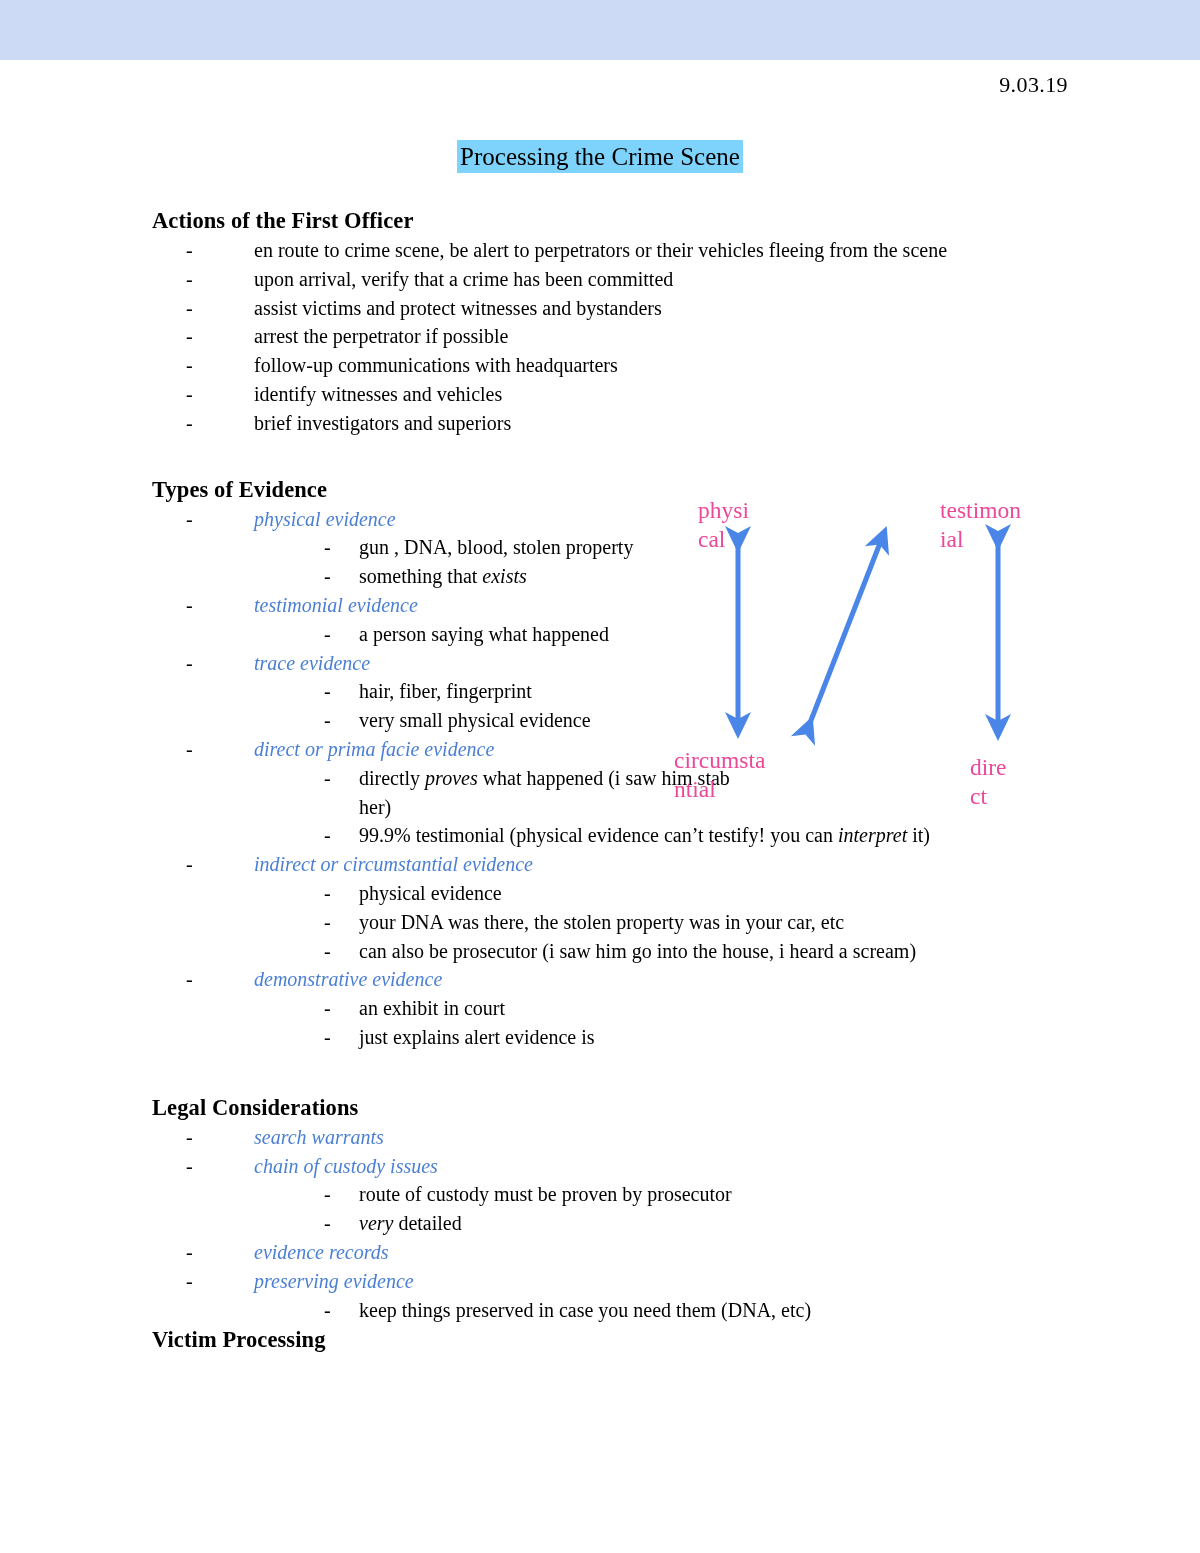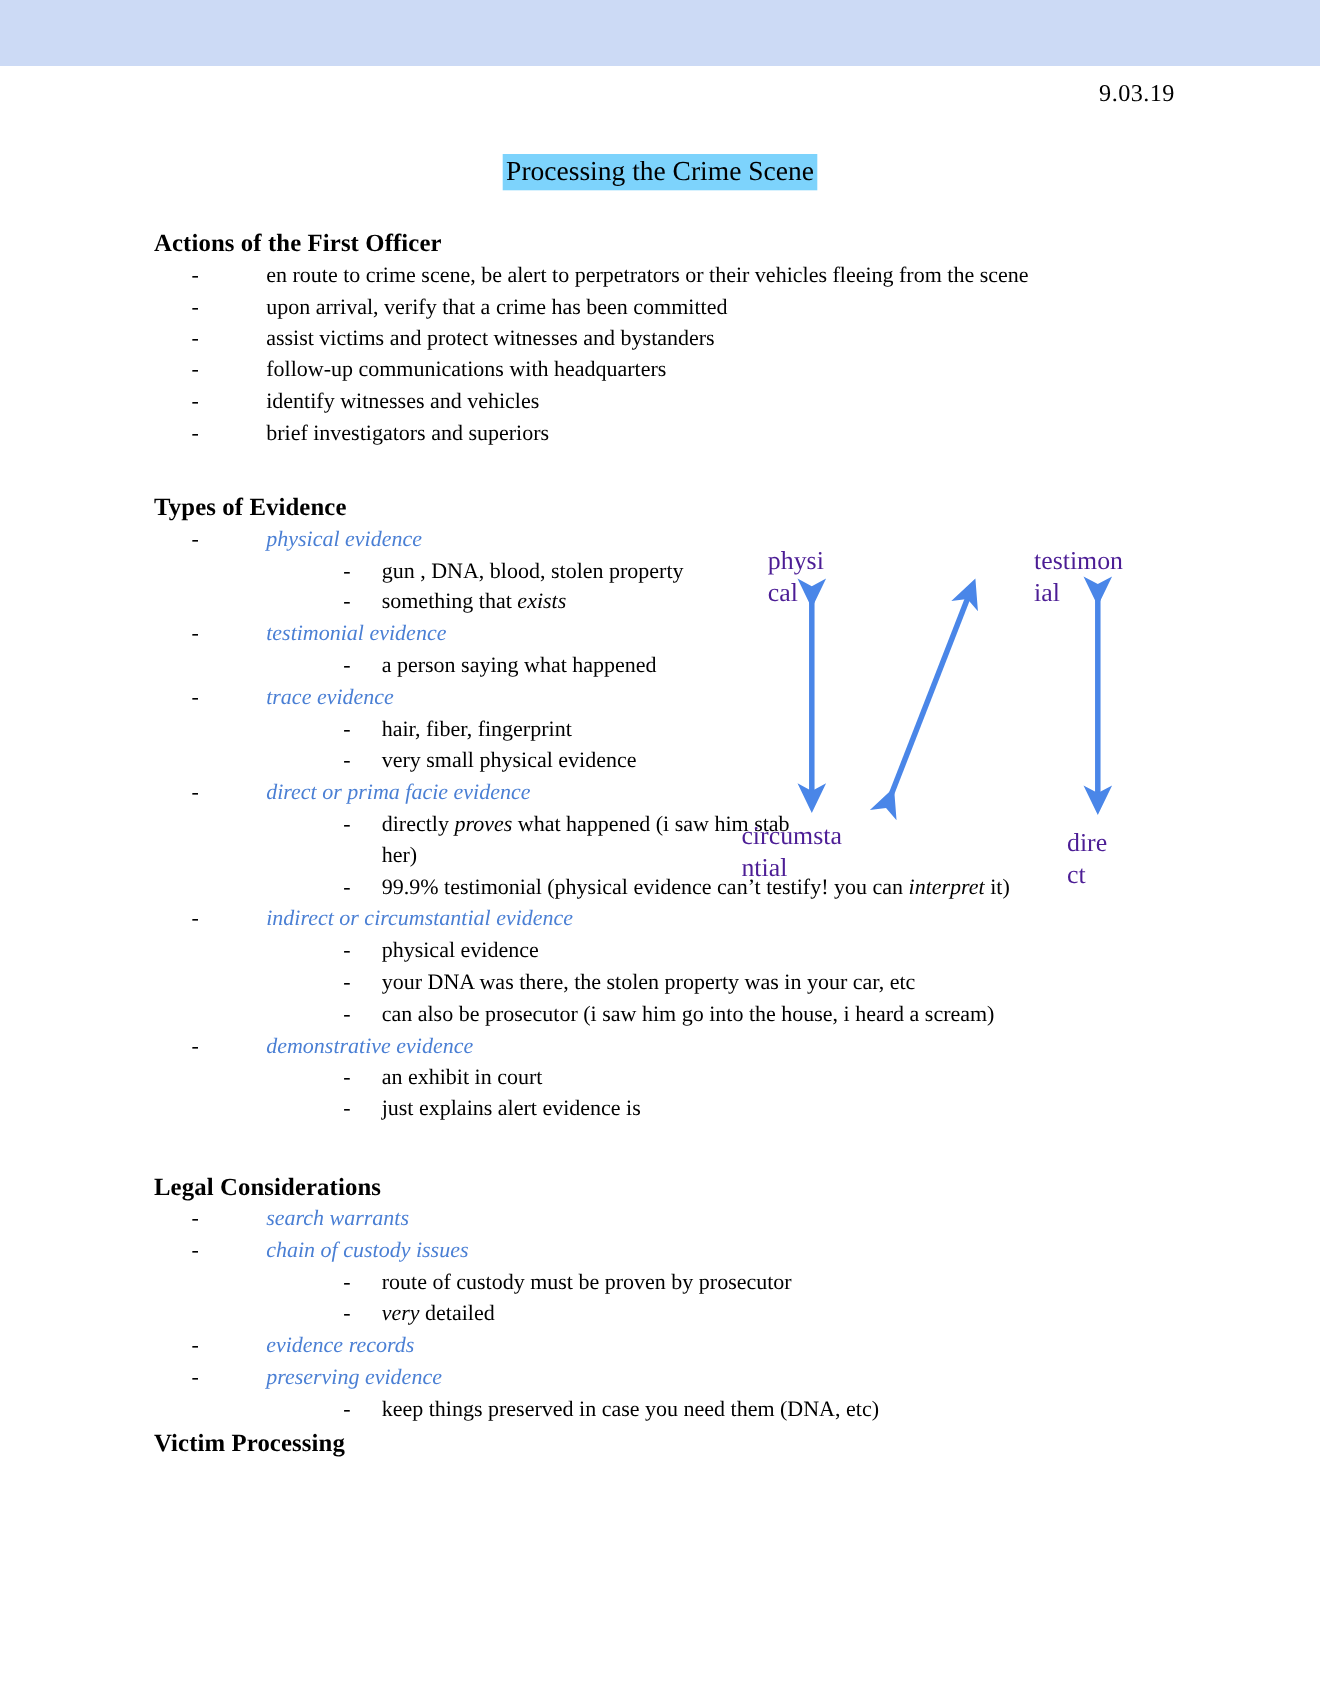--- a/index.html
+++ b/index.html
@@ -46,21 +46,21 @@
   .doc-title {
     display: inline-block;
     font-size: 25px;
     background: #7dd3fc;
     padding: 1px 3px;
     line-height: 1.25;
   }
   
   .content {
     position: absolute;
-    left: 140px;
+    left: 152px;
     top: 205px;
     width: 930px;
   }
   .section-head {
     font-weight: bold;
     font-size: 22.5px;
     line-height: 1.38;
     margin: 0;
     letter-spacing: 0.1px;
   }
@@ -102,21 +102,21 @@
     position: absolute;
     left: 660px;
     top: 488px;
     width: 430px;
     height: 345px;
   }
   .dlabel {
     position: absolute;
     font-size: 23.5px;
     line-height: 1.25;
-    color: #4c1d95;
+    color: #ec4899;
     white-space: pre-line;
   }
   .dlabel.physical     { left: 38px;  top: 8px;   width: 72px; }
   .dlabel.testimonial  { left: 280px; top: 8px;   width: 108px; }
   .dlabel.circumstantial { left: 14px;  top: 258px; width: 110px; }
   .dlabel.direct       { left: 310px; top: 265px; width: 60px; }
 
   .diagram svg {
     position: absolute;
     left: 0;
@@ -136,20 +136,21 @@
     <span class="doc-title">Processing the Crime Scene</span>
   </div>
 
   <div class="content">
 
     <div class="section-head">Actions of the First Officer</div>
     <ul class="lvl1">
       <li class="bullet">en route to crime scene, be alert to perpetrators or their vehicles fleeing from the scene</li>
       <li class="bullet">upon arrival, verify that a crime has been committed</li>
       <li class="bullet">assist victims and protect witnesses and bystanders</li>
+      <li class="bullet">arrest the perpetrator if possible</li>
       <li class="bullet">follow-up communications with headquarters</li>
       <li class="bullet">identify witnesses and vehicles</li>
       <li class="bullet">brief investigators and superiors</li>
     </ul>
 
     <div class="gap-md"></div>
 
     <div class="section-head">Types of Evidence</div>
     <ul class="lvl1">
 

